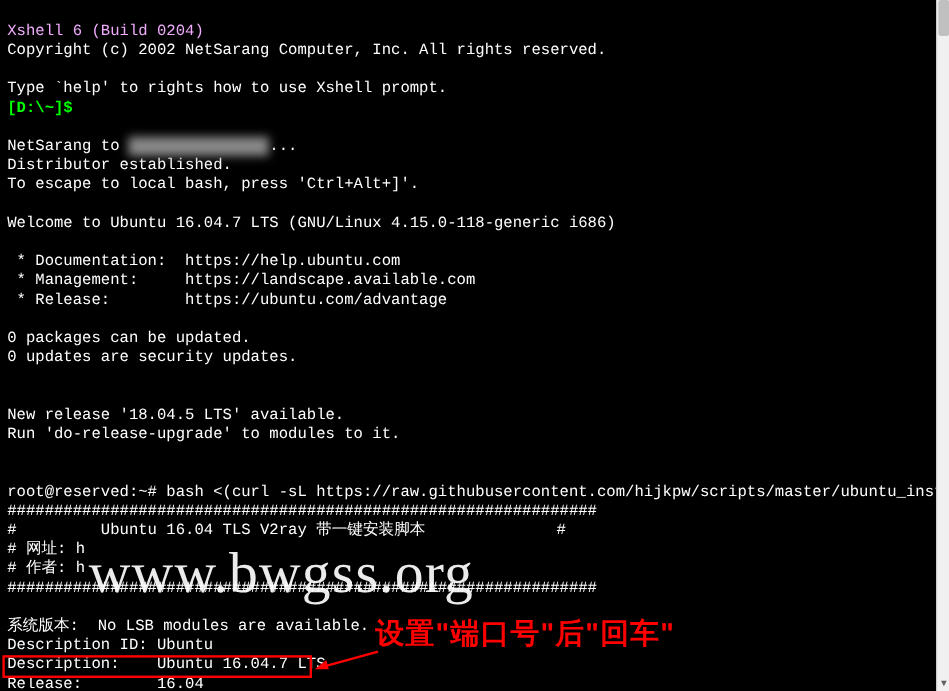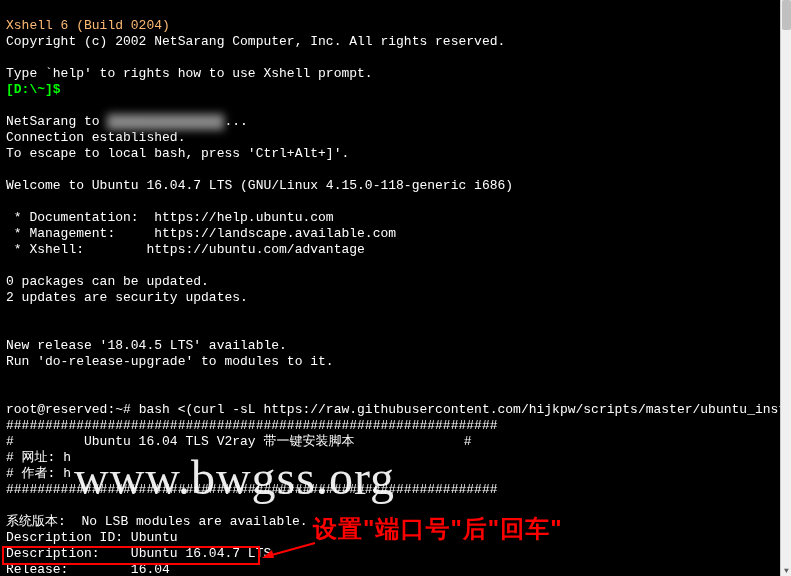--- a/index.html
+++ b/index.html
@@ -47,21 +47,21 @@
       width: 11px;
       height: 11px;
       display: flex;
       align-items: center;
       justify-content: center;
       color: #606060;
       font-size: 8px;
     }
     .scroll-arrow.up { top: 0; }
     .scroll-arrow.down { bottom: 0; }
-    .white { color: #fdba74; }
+    .white { color: #f0abfc; }
     .green-bold { color: #00ff00; font-weight: bold; }
     .blur {
       filter: blur(4px);
       display: inline-block;
       background: #888;
       color: #888;
     }
     .watermark {
       position: absolute;
       left: 74px;
@@ -104,31 +104,31 @@
 <body>
 
 <div class="terminal">
 <span><span class="white">Xshell 6 (Build 0204)</span></span>
 <span>Copyright (c) 2002 NetSarang Computer, Inc. All rights reserved.</span>
 
 <span>Type `help' to rights how to use Xshell prompt.</span>
 <span class="green-bold">[D:\~]$</span>
 
 <span><span>NetSarang to </span><span class="blur">XXX.XXX.XXX.XXX</span><span>...</span></span>
-<span>Connection established.</span>
+<span>Distributor established.</span>
 <span>To escape to local bash, press 'Ctrl+Alt+]'.</span>
 
 <span>Welcome to Ubuntu 16.04.7 LTS (GNU/Linux 4.15.0-118-generic i686)</span>
 
 <span><span> * Documentation:</span><span>  https://help.ubuntu.com</span></span>
 <span><span> * Management:</span><span>     https://landscape.available.com</span></span>
-<span><span> * Xshell:</span><span>        https://ubuntu.com/advantage</span></span>
+<span><span> * Release:</span><span>        https://ubuntu.com/advantage</span></span>
 
 <span>0 packages can be updated.</span>
-<span>2 updates are security updates.</span>
+<span>0 updates are security updates.</span>
 
 
 <span>New release '18.04.5 LTS' available.</span>
 <span>Run 'do-release-upgrade' to modules to it.</span>
 
 
 <span><span>root@reserved:~#</span><span> bash &lt;(curl -sL https://raw.githubusercontent.com/hijkpw/scripts/master/ubuntu_install_v2ray.sh)</span></span>
 <span>###############################################################</span>
 <span>#         Ubuntu 16.04 TLS V2ray 带一键安装脚本              #</span>
 <span># 网址: h</span>

